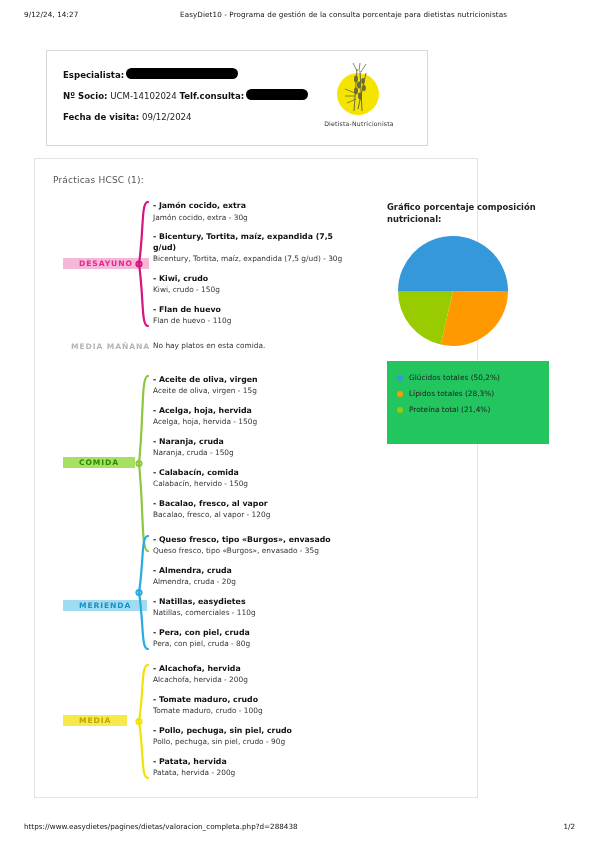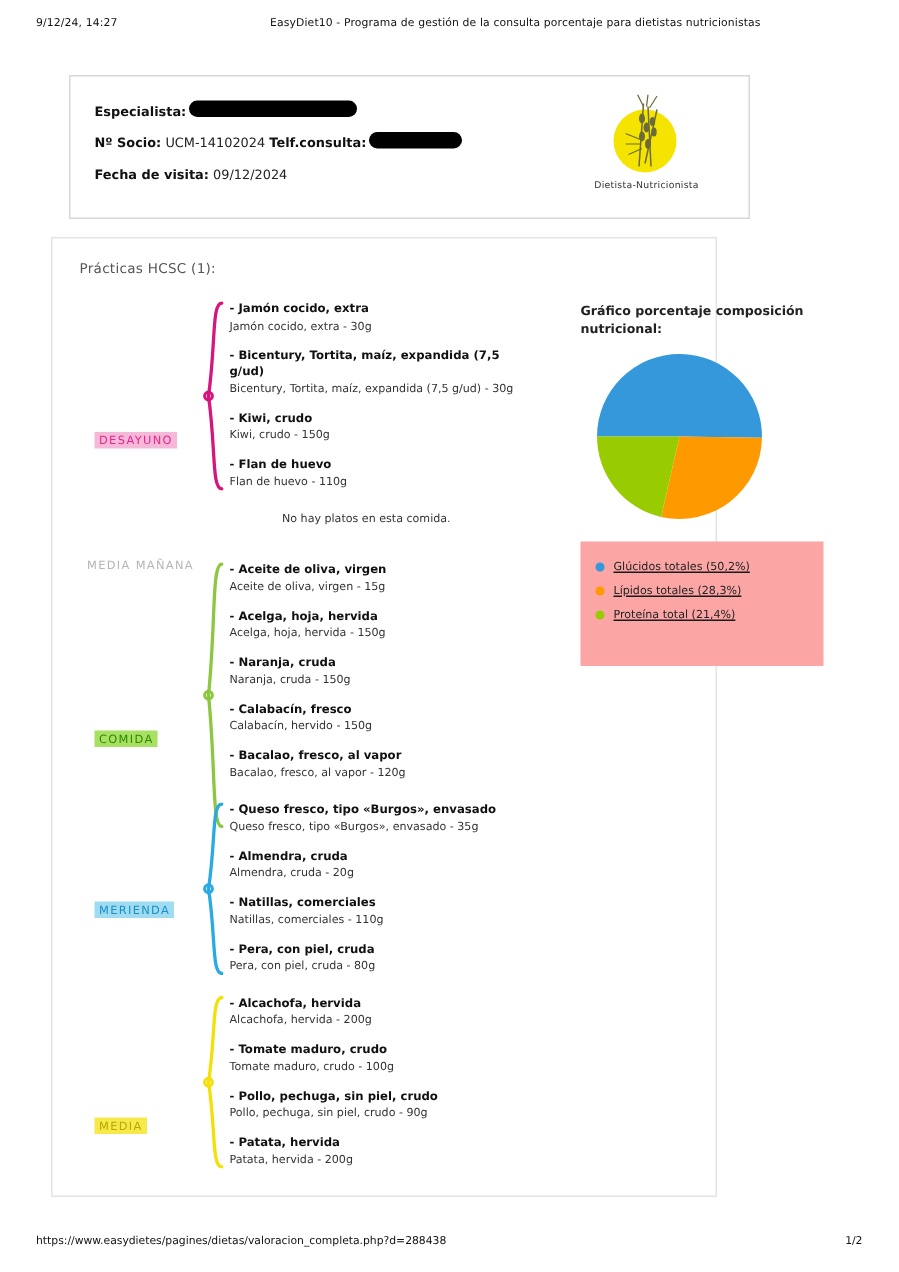--- a/index.html
+++ b/index.html
@@ -34,21 +34,21 @@
     font-size: 7.2px;
     color: #111;
   }
   .print-footer .pf-url { position: absolute; left: 24px; top: 0; white-space: nowrap; }
   .print-footer .pf-page { position: absolute; right: 24px; top: 0; white-space: nowrap; }
 
   
   .info-card {
     position: absolute;
     left: 46px; top: 50px;
-    width: 454px; height: 96px;
+    width: 382px; height: 96px;
     border: 1px solid #d8d8d8;
     background: #ffffff;
   }
   .info-lines {
     position: absolute;
     left: 16px; top: 14px;
     font-size: 8.6px;
     line-height: 21px;
   }
   .info-lines .lbl { font-weight: bold; color: #111; }
@@ -120,25 +120,24 @@
     width: 300px;
   }
   .meal-row {
     position: relative;
     min-height: 20px;
   }
   .meal-label {
     position: absolute;
     left: 10px;
     font-size: 7.6px;
-    font-weight: normal;
+    font-weight: bold;
     letter-spacing: 0.9px;
-    padding: 1px 3px;
+    padding: 1px 16px;
     white-space: nowrap;
-    margin-top: 30px;
   }
   .meal-brace {
     position: absolute;
     left: 82px;
     width: 14px;
   }
   .meal-items {
     margin-left: 100px;
     padding-right: 4px;
   }
@@ -153,21 +152,20 @@
   .dish-detail {
     font-size: 7.4px;
     color: #333;
     line-height: 10.5px;
     margin-top: 1px;
   }
   .empty-note {
     font-size: 7.4px;
     color: #333;
     line-height: 10.5px;
-    margin-left: 35px;
   }
 
   
   .lb-desayuno { background: #f4b8d8; color: #e8258e; }
   .lb-media    { background: transparent; color: #b5b5b5; }
   .lb-comida   { background: #a8e063; color: #2d8a00; }
   .lb-merienda { background: #9fdcf2; color: #1b8fc4; }
   .lb-cena     { background: #f7e94a; color: #b9a800; }
 
   
@@ -183,24 +181,23 @@
     line-height: 12px;
     width: 150px;
   }
   .pie-wrap {
     position: relative;
     width: 112px; height: 112px;
     margin: 10px 0 0 10px;
   }
   .legend-box {
     margin-top: 14px;
-    background: #fca5a5;
+    background: #22c55e;
     padding: 12px 10px 12px 10px;
     width: 162px;
-    text-decoration: underline;
   }
   .legend-item {
     display: flex;
     align-items: center;
     margin-bottom: 7px;
     font-size: 7.4px;
     color: #222;
   }
   .legend-item:last-child { margin-bottom: 18px; }
   .legend-dot {
@@ -309,21 +306,21 @@
           </div>
           <div class="dish">
             <div class="dish-title">- Acelga, hoja, hervida</div>
             <div class="dish-detail">Acelga, hoja, hervida - 150g</div>
           </div>
           <div class="dish">
             <div class="dish-title">- Naranja, cruda</div>
             <div class="dish-detail">Naranja, cruda - 150g</div>
           </div>
           <div class="dish">
-            <div class="dish-title">- Calabacín, fresco</div>
+            <div class="dish-title">- Calabacín, comida</div>
             <div class="dish-detail">Calabacín, hervido - 150g</div>
           </div>
           <div class="dish">
             <div class="dish-title">- Bacalao, fresco, al vapor</div>
             <div class="dish-detail">Bacalao, fresco, al vapor - 120g</div>
           </div>
         </div>
         <div class="meal-label lb-comida" style="top: 82.5px;">COMIDA</div>
         <div class="meal-brace" style="top: 0px;"><svg width="14" height="177" viewBox="0 0 14 177" preserveAspectRatio="none">
             <path d="M13 1 C6 1 9 38.94 4 88.5 C9 138.06 6 176 13 176" fill="none" stroke="#8dc63f" stroke-width="2.2" stroke-linecap="round"></path>
@@ -334,29 +331,29 @@
         <div class="meal-items">
           <div class="dish">
             <div class="dish-title">- Queso fresco, tipo «Burgos», envasado</div>
             <div class="dish-detail">Queso fresco, tipo «Burgos», envasado - 35g</div>
           </div>
           <div class="dish">
             <div class="dish-title">- Almendra, cruda</div>
             <div class="dish-detail">Almendra, cruda - 20g</div>
           </div>
           <div class="dish">
-            <div class="dish-title">- Natillas, comerciales</div>
+            <div class="dish-title">- Natillas, easydietes</div>
             <div class="dish-detail">Natillas, comerciales - 110g</div>
           </div>
           <div class="dish">
             <div class="dish-title">- Pera, con piel, cruda</div>
             <div class="dish-detail">Pera, con piel, cruda - 80g</div>
           </div>
         </div>
-        <div class="meal-label lb-merienda" style="top: 36px;">MERIENDA</div>
+        <div class="meal-label lb-merienda" style="top: 65px;">MERIENDA</div>
         <div class="meal-brace" style="top: 0px;"><svg width="14" height="115" viewBox="0 0 14 115" preserveAspectRatio="none">
             <path d="M13 1 C6 1 9 25.3 4 57.5 C9 89.7 6 114 13 114" fill="none" stroke="#29aae1" stroke-width="2.2" stroke-linecap="round"></path>
             <circle cx="4" cy="57.5" r="2.6" fill="none" stroke="#29aae1" stroke-width="2"></circle>
           </svg></div>
       </div>
       <div class="meal-row" style="margin-bottom: 14px;">
         <div class="meal-items">
           <div class="dish">
             <div class="dish-title">- Alcachofa, hervida</div>
             <div class="dish-detail">Alcachofa, hervida - 200g</div>

